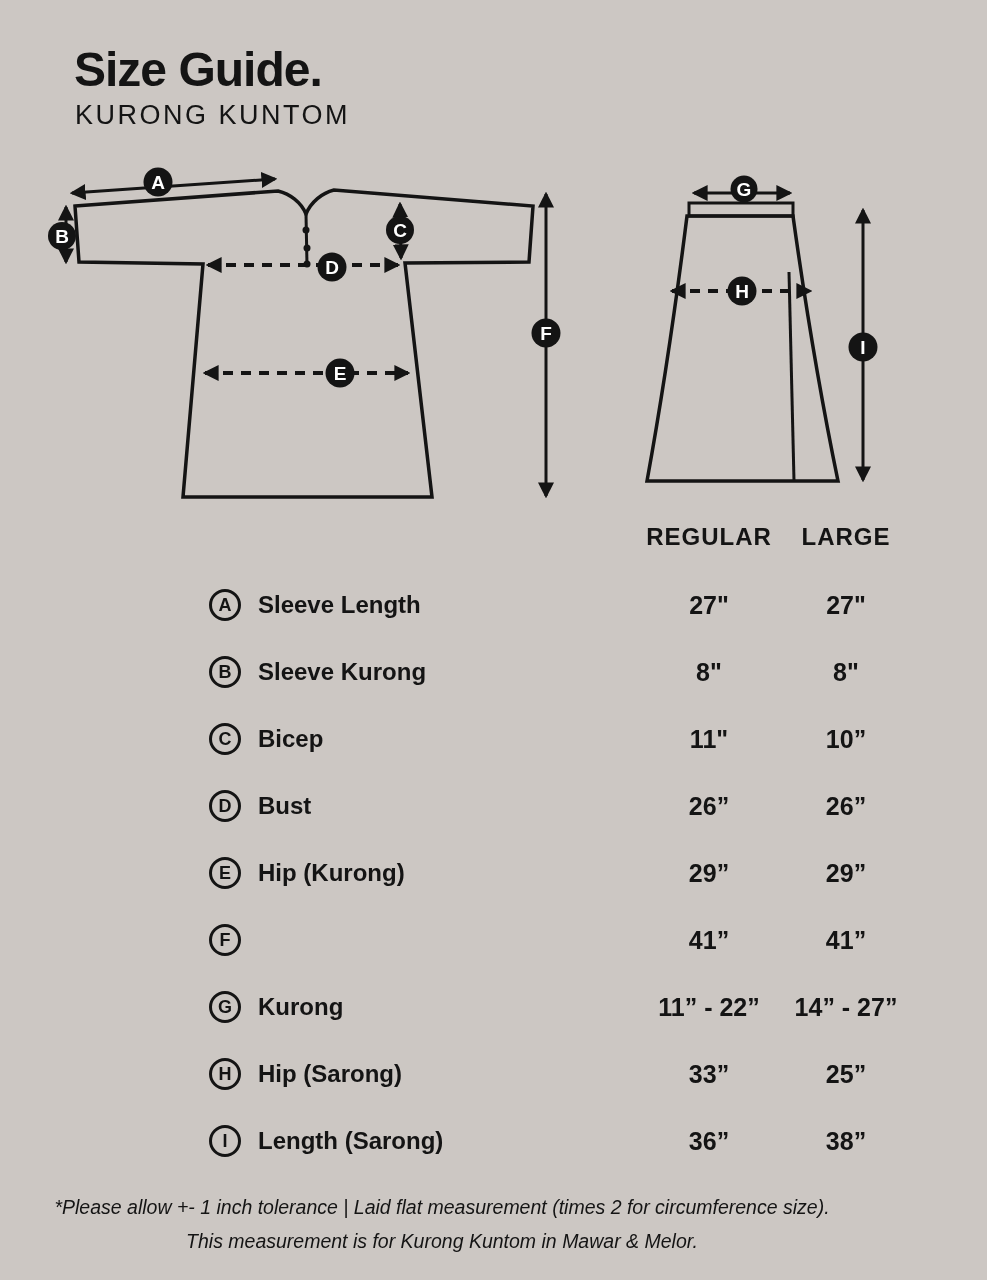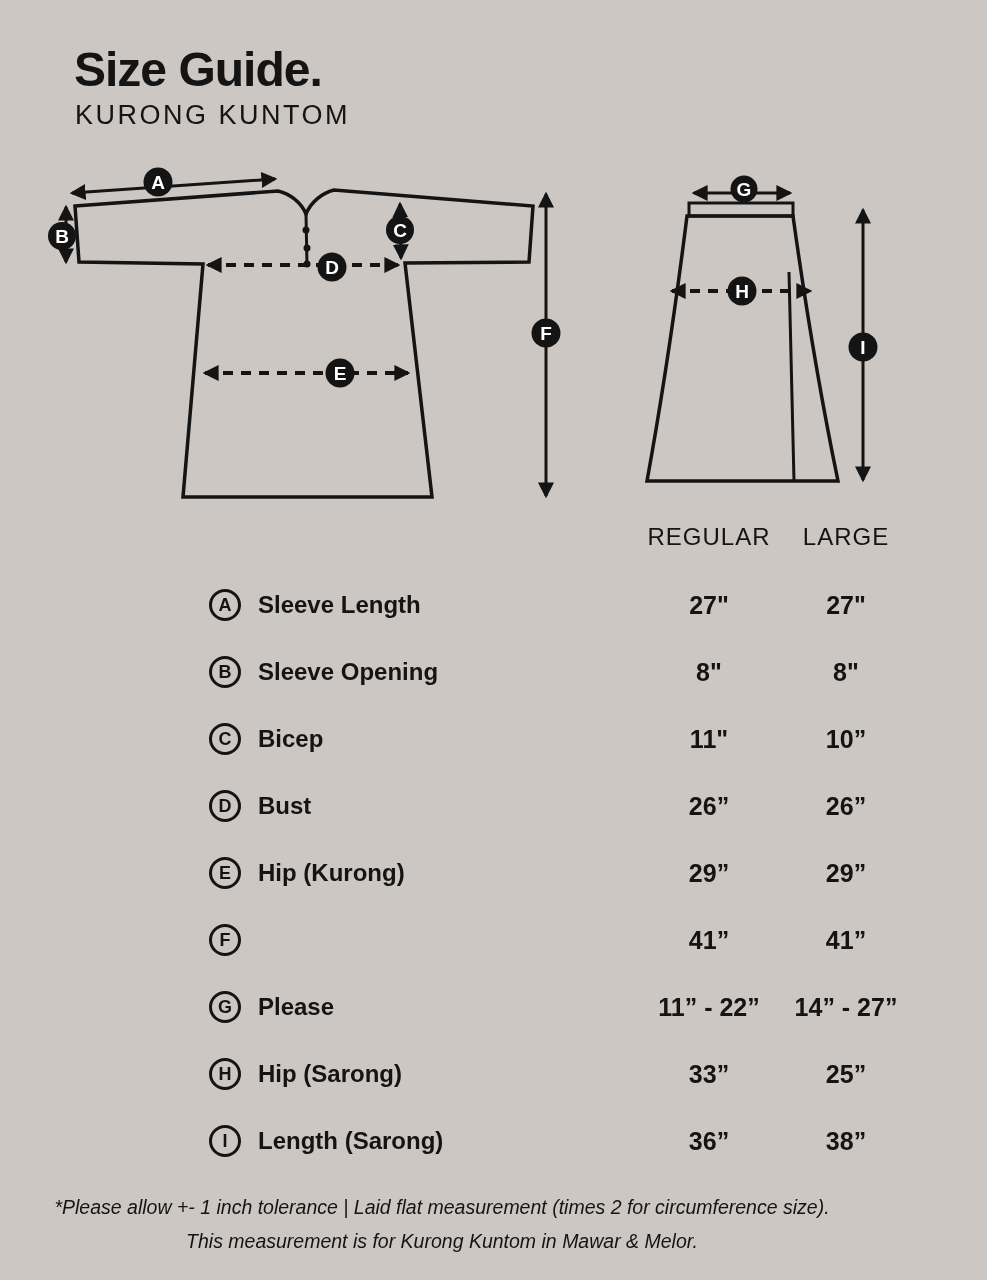--- a/index.html
+++ b/index.html
@@ -30,21 +30,21 @@
   #diagram .mcirc{fill:#141414;}
   #diagram .mtext{
     fill:#ffffff;font-family:"Liberation Sans","DejaVu Sans",sans-serif;
     font-size:19px;font-weight:bold;text-anchor:middle;
   }
   #diagram .btn-dot{fill:#141414;}
   
   .col-headers{left:0;top:523px;width:987px;height:30px;}
   .col-head{
     position:absolute;top:0;transform:translateX(-50%);
-    font-size:24px;font-weight:normal;letter-spacing:1px;white-space:nowrap;
+    font-size:24px;font-weight:bold;letter-spacing:1px;white-space:nowrap;
   }
   #rows{left:0;top:571px;width:987px;}
   .t-row{position:relative;height:67px;}
   .letter-circle{
     position:absolute;left:209px;top:50%;transform:translateY(-50%);
     width:26px;height:26px;border:3.5px solid #141414;border-radius:50%;
     display:flex;align-items:center;justify-content:center;
   }
   .letter-circle i{font-style:normal;font-size:18px;font-weight:bold;line-height:1;}
   .row-label{
@@ -160,21 +160,21 @@
       </span>
     <span class="row-label">Sleeve Length</span>
     <span class="val val-reg">27"</span>
     <span class="val val-lg">27"</span>
   </div>
 
   <div class="t-row">
     <span class="letter-circle">
         <i>B</i>
       </span>
-    <span class="row-label">Sleeve Opening</span>
+    <span class="row-label">Sleeve Kurong</span>
     <span class="val val-reg">8"</span>
     <span class="val val-lg">8"</span>
   </div>
 
   <div class="t-row">
     <span class="letter-circle">
         <i>C</i>
       </span>
     <span class="row-label">Bicep</span>
     <span class="val val-reg">11"</span>
@@ -204,21 +204,21 @@
         <i>F</i>
       </span>
     <span class="val val-reg">41”</span>
     <span class="val val-lg">41”</span>
   </div>
 
   <div class="t-row">
     <span class="letter-circle">
         <i>G</i>
       </span>
-    <span class="row-label">Please</span>
+    <span class="row-label">Kurong</span>
     <span class="val val-reg">11” - 22”</span>
     <span class="val val-lg">14” - 27”</span>
   </div>
 
   <div class="t-row">
     <span class="letter-circle">
         <i>H</i>
       </span>
     <span class="row-label">Hip (Sarong)</span>
     <span class="val val-reg">33”</span>

